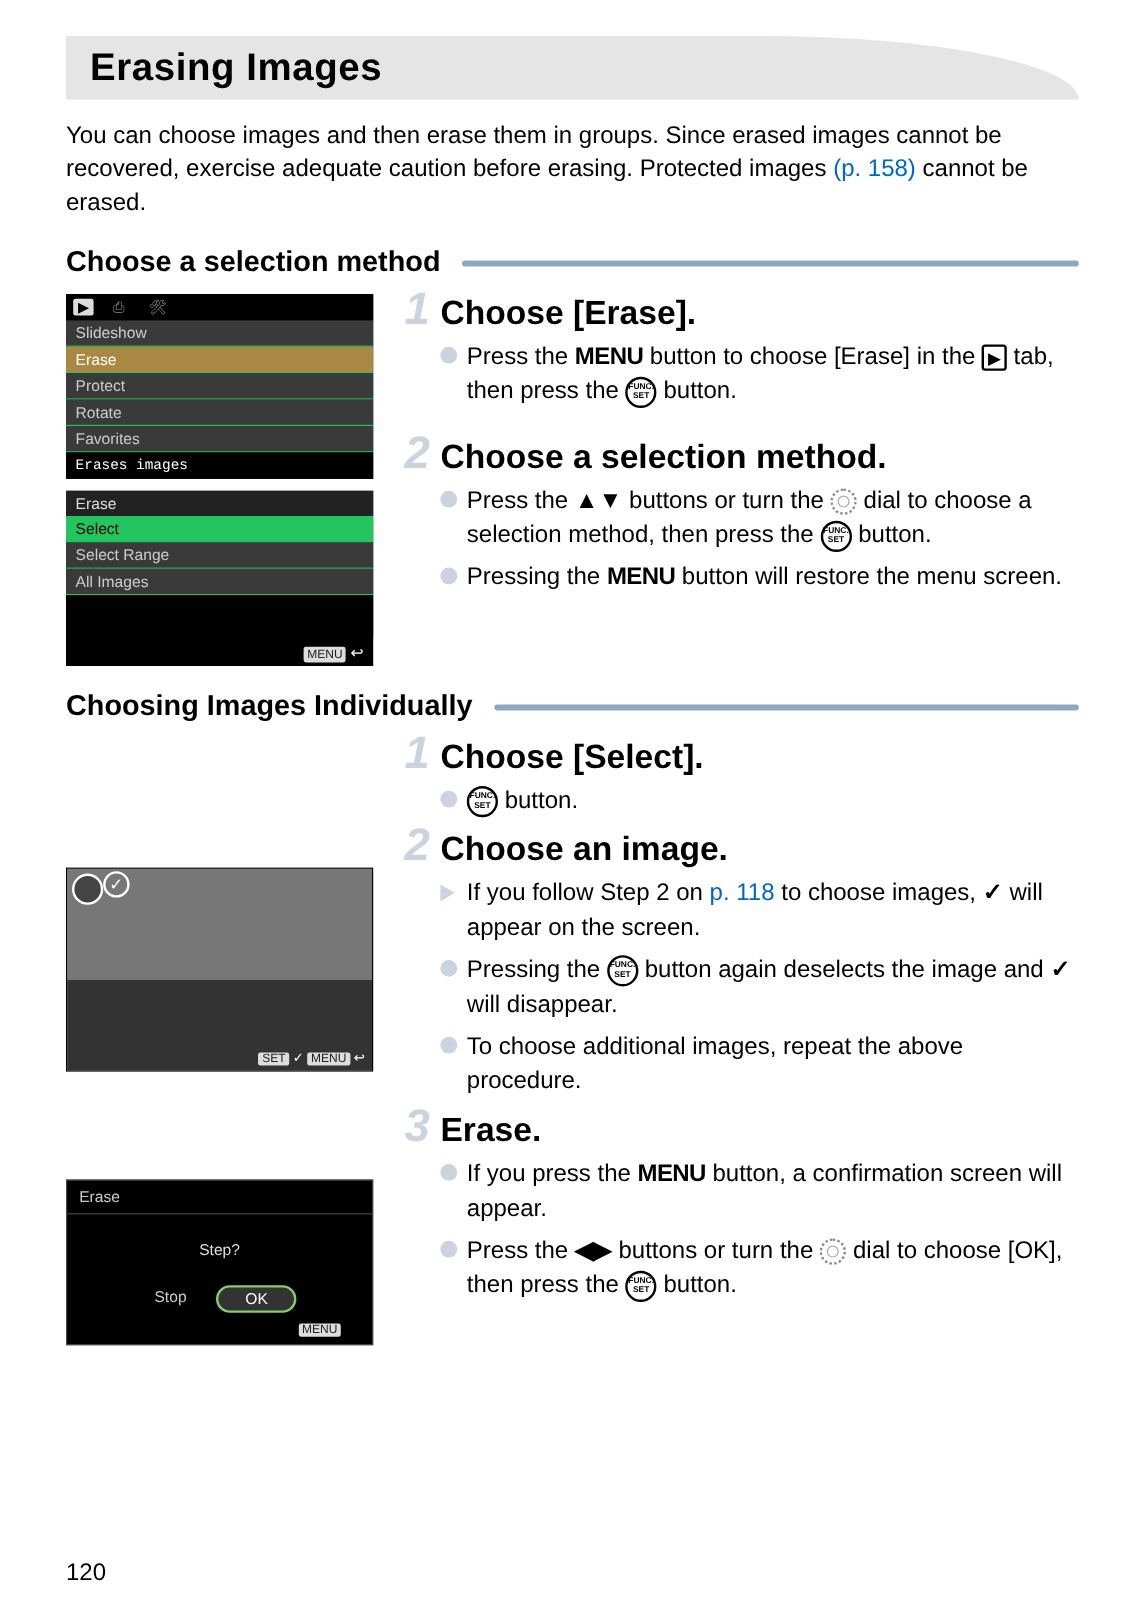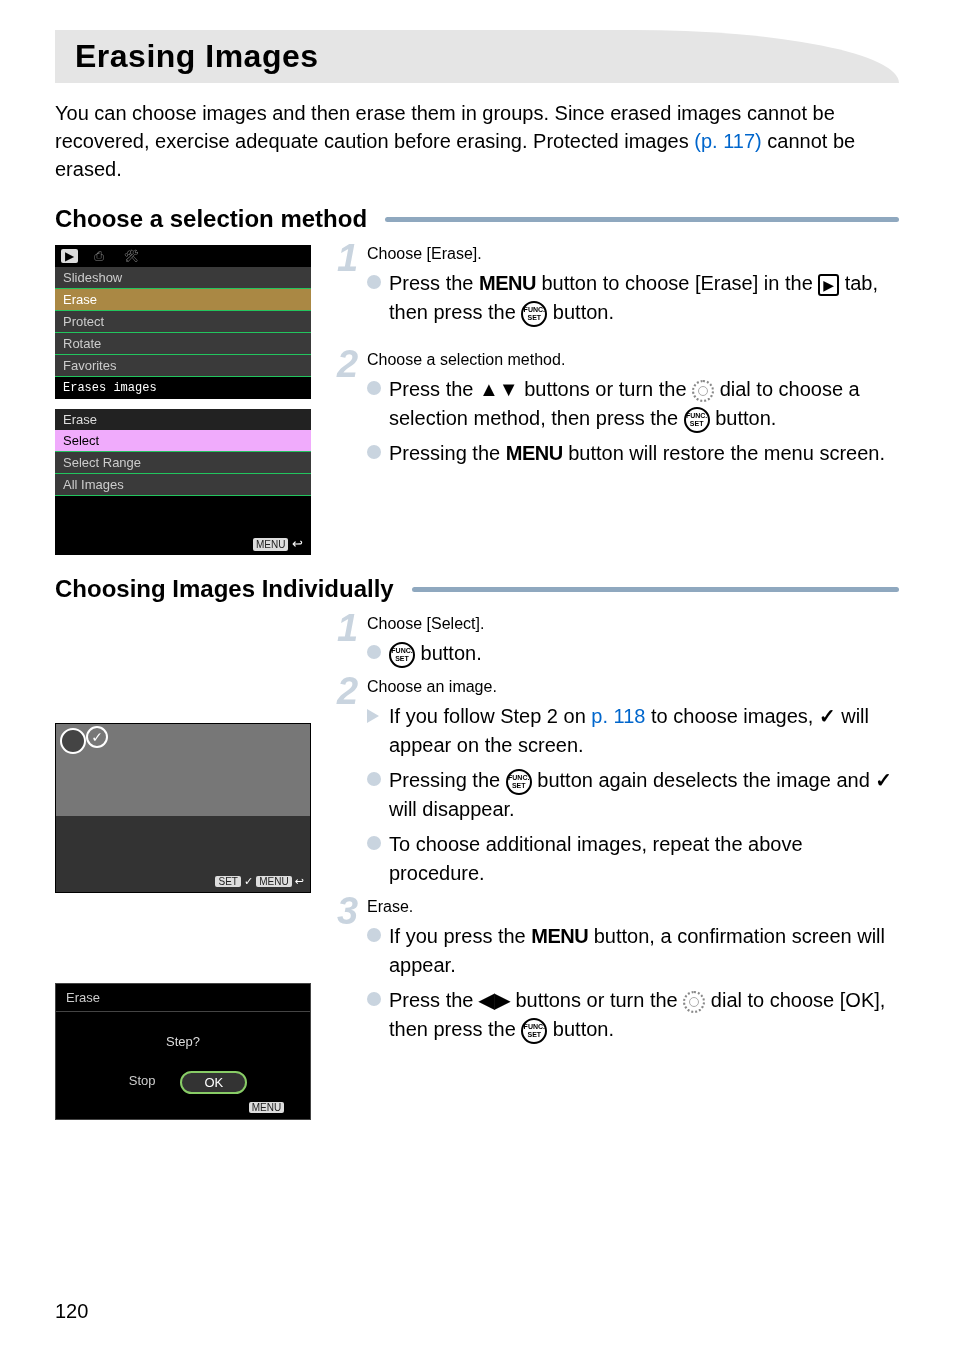--- a/index.html
+++ b/index.html
@@ -76,21 +76,21 @@
     font-size: 12px;
     border-radius: 2px;
   }
   .tabicon.dim { background: transparent; color: #888; }
   .menurow {
     padding: 3px 8px;
     border-bottom: 1px solid #22c55e;
     background: #3a3a3a;
   }
   .menurow.sel { background: #a84; color: #fff; }
-  .menurow.sel2 { background: #f0abfc; color: #000; }
+  .menurow.sel2 { background: #22c55e; color: #000; }
   .menuhelp {
     padding: 4px 8px;
     color: #fff;
     font-size: 12px;
     background: #000;
     font-family: Liberation Mono, monospace;
   }
   .subhdr {
     background: #222;
     padding: 3px 8px;
@@ -163,22 +163,22 @@
     position: absolute;
     left: -30px;
     top: -8px;
     font-size: 38px;
     font-weight: 900;
     font-style: italic;
     color: #c9d4df;
     font-family: Arial Black, Arial, sans-serif;
   }
   .step-title {
-    font-size: 16px;
-    font-weight: normal;
+    font-size: 28px;
+    font-weight: bold;
     margin-bottom: 6px;
   }
   .bullet-list { list-style: none; }
   .bullet-list li {
     position: relative;
     padding-left: 22px;
     font-size: 20px;
     line-height: 1.45;
     margin-bottom: 6px;
   }
@@ -253,21 +253,21 @@
   .spacer { height: 14px; }
 </style>
 </head>
 <body>
 
 <div class="main-title-wrap">
   <div class="main-title">Erasing Images</div>
 </div>
 
 <p class="intro">
-  <span>You can choose images and then erase them in groups. Since erased images cannot be recovered, exercise adequate caution before erasing. Protected images </span><span class="link">(p. 117)</span><span> cannot be erased.</span>
+  <span>You can choose images and then erase them in groups. Since erased images cannot be recovered, exercise adequate caution before erasing. Protected images </span><span class="link">(p. 158)</span><span> cannot be erased.</span>
 </p>
 
 <div class="section-row">
   <div class="section-title">Choose a selection method</div>
   <div class="section-rule"></div>
 </div>
 
 <div class="two-col">
   <div class="left-col">
 

